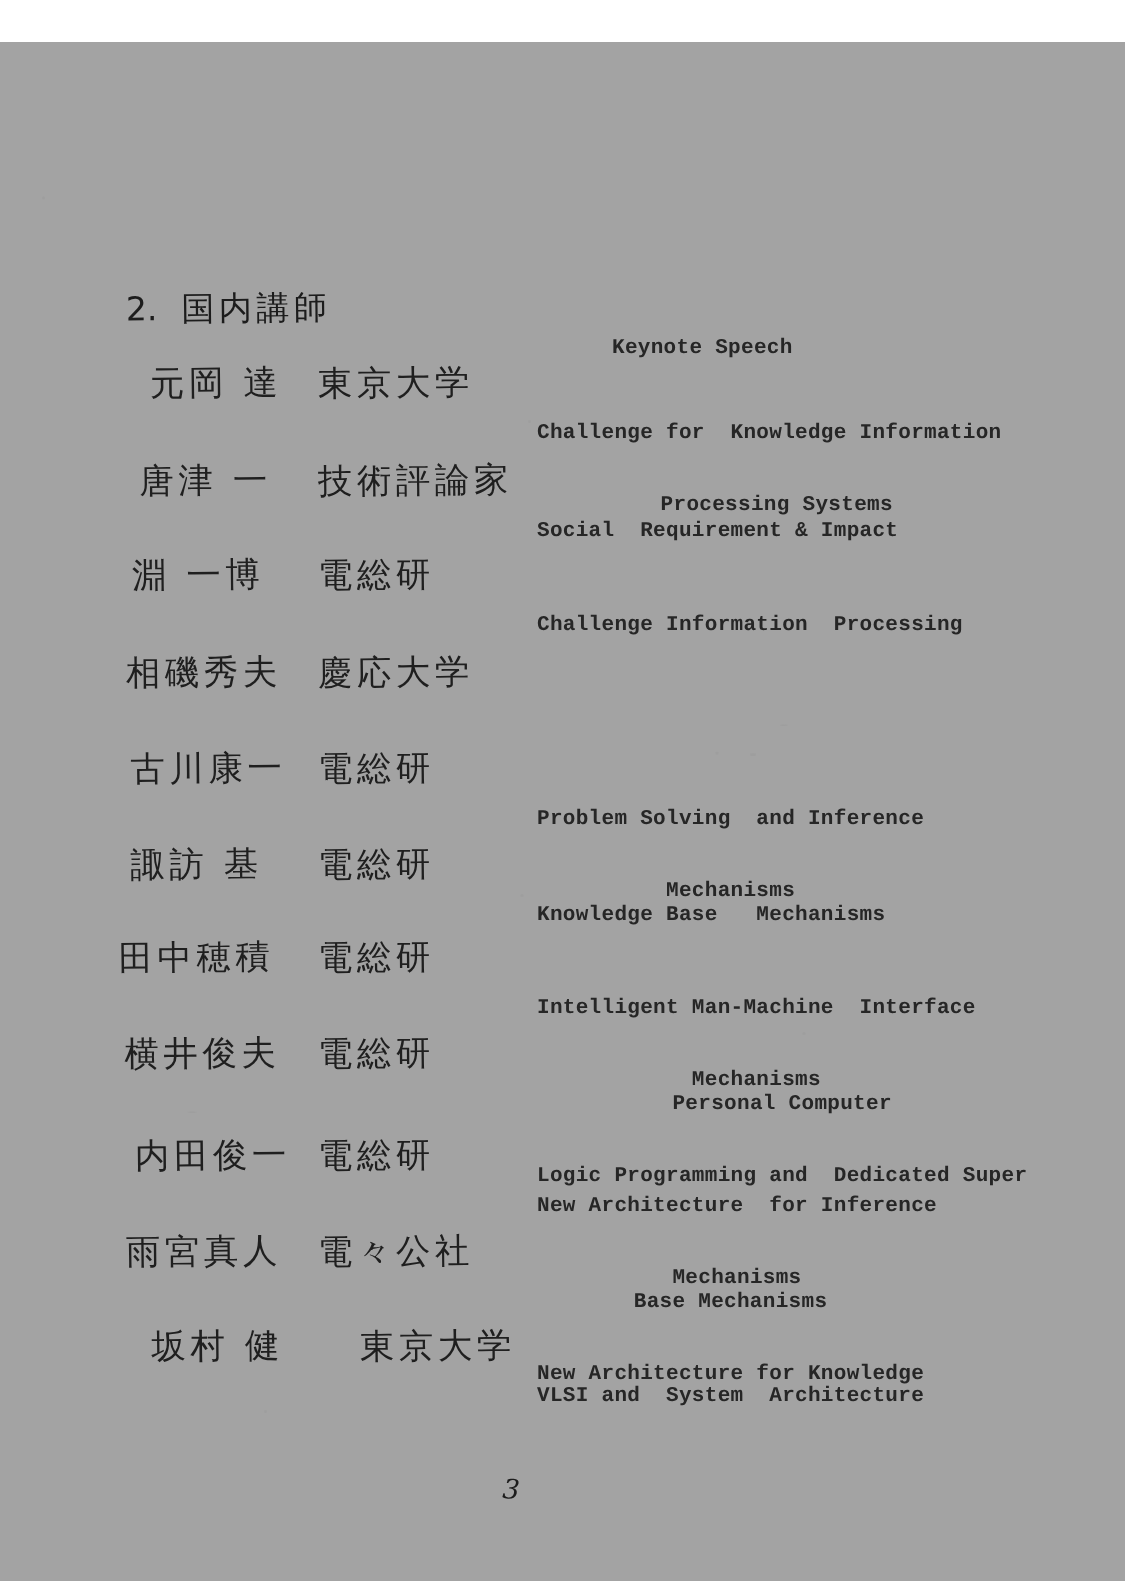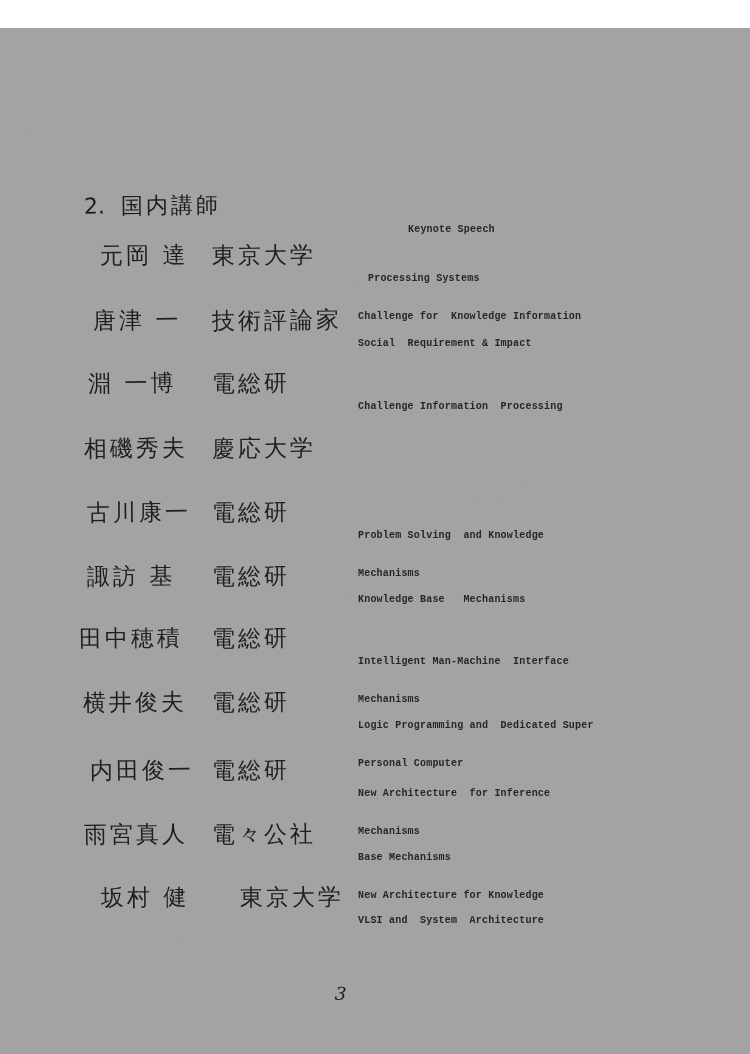--- a/index.html
+++ b/index.html
@@ -33,25 +33,26 @@
     color: #1c1c1c;
   }
   .section-heading .num {
     display: inline-block;
     margin-right: 16px;
     letter-spacing: 0;
   }
   
   .typed {
     font-family: "Liberation Mono", "DejaVu Sans Mono", monospace;
-    font-size: 10px;
+    font-size: 14px;
     font-weight: bold;
     color: #262626;
     letter-spacing: 0.2px;
     white-space: pre;
+    text-align: center;
   }
   .keynote-header {
     position: absolute;
     top: 196px;
     left: 408px;
   }
   .row {
     position: absolute;
     left: 0;
     width: 610px;
@@ -105,22 +106,22 @@
   <div class="section-heading jp">
     <span class="num">2.</span><span>国内講師</span>
   </div>
 
   <div class="keynote-header typed">Keynote Speech</div>
 
   <div class="row row-0" style="top:221px">
     <span class="jp name" style="left:100px">元岡 達</span>
     <span class="jp affil">東京大学</span>
     <span class="typed topic">
+      <span class="tl">Challenge for  Knowledge Information</span>
       <span class="tl tl2">Processing Systems</span>
-      <span class="tl">Challenge for  Knowledge Information</span>
     </span>
   </div>
 
   <div class="row row-1" style="top:286px">
     <span class="jp name" style="left:93px">唐津 一</span>
     <span class="jp affil">技術評論家</span>
     <span class="typed topic">
       <span class="tl">Social  Requirement &amp; Impact</span>
       <span class="tl tl2"></span>
     </span>
@@ -137,21 +138,21 @@
 
   <div class="row row-3" style="top:414px">
     <span class="jp name" style="left:84px">相磯秀夫</span>
     <span class="jp affil">慶応大学</span>
   </div>
 
   <div class="row row-4" style="top:478px">
     <span class="jp name" style="left:87px">古川康一</span>
     <span class="jp affil">電総研</span>
     <span class="typed topic">
-      <span class="tl">Problem Solving  and Knowledge</span>
+      <span class="tl">Problem Solving  and Inference</span>
       <span class="tl tl2">Mechanisms</span>
     </span>
   </div>
 
   <div class="row row-5" style="top:542px">
     <span class="jp name" style="left:87px">諏訪 基</span>
     <span class="jp affil">電総研</span>
     <span class="typed topic">
       <span class="tl">Knowledge Base   Mechanisms</span>
       <span class="tl tl2"></span>
@@ -164,22 +165,22 @@
     <span class="typed topic">
       <span class="tl">Intelligent Man-Machine  Interface</span>
       <span class="tl tl2">Mechanisms</span>
     </span>
   </div>
 
   <div class="row row-7" style="top:668px">
     <span class="jp name" style="left:83px">横井俊夫</span>
     <span class="jp affil">電総研</span>
     <span class="typed topic">
+      <span class="tl tl2">Personal Computer</span>
       <span class="tl">Logic Programming and  Dedicated Super</span>
-      <span class="tl tl2">Personal Computer</span>
     </span>
   </div>
 
   <div class="row row-8" style="top:736px">
     <span class="jp name" style="left:90px">内田俊一</span>
     <span class="jp affil">電総研</span>
     <span class="typed topic">
       <span class="tl">New Architecture  for Inference</span>
       <span class="tl tl2">Mechanisms</span>
     </span>

